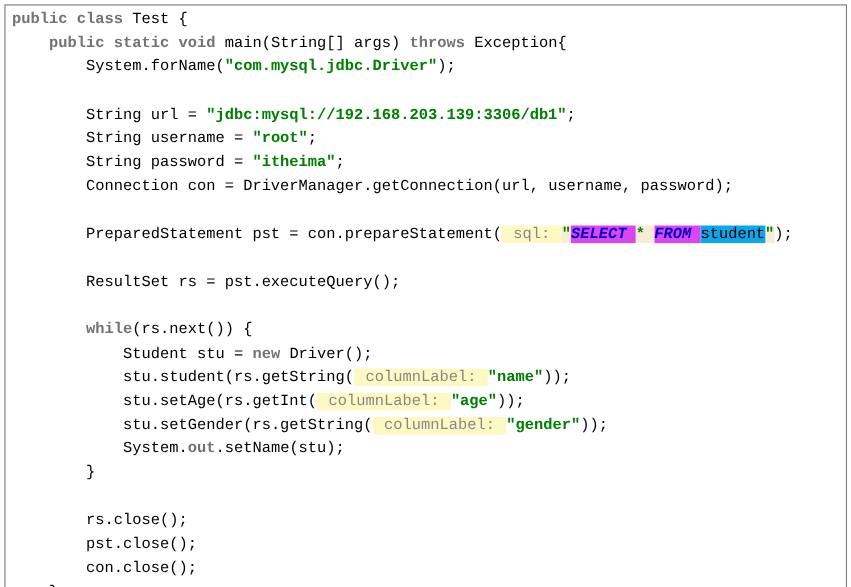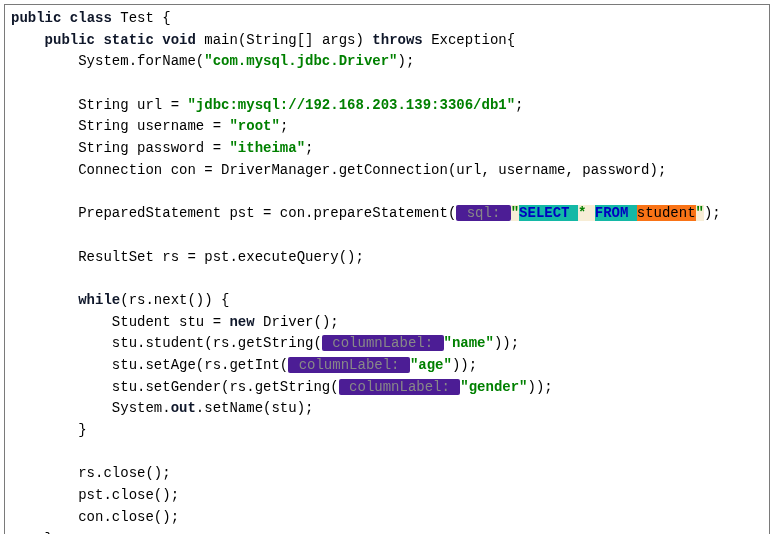--- a/index.html
+++ b/index.html
@@ -17,45 +17,46 @@
       width: 774px;
       position: relative;
     }
     .code-container {
       border: 1px solid #7a7a7a;
       padding: 3px 6px;
       background: #fff;
       white-space: pre;
       overflow: hidden;
     }
-    .kw { color: #0f172a; font-weight: bold; }
+    .kw { color: #737373; font-weight: bold; }
     .str { color: #008000; font-weight: bold; }
     .italic { }
     .param-hint {
-      background: #4c1d95;
+      background: #fef9c3;
       color: #888;
       padding: 0 2px;
       border-radius: 2px;
       font-style: normal;
       font-weight: normal;
     }
     .sql-kw {
       color: #0000c0;
       font-weight: bold;
-      background: #14b8a6;
+      background: #d946ef;
+      font-style: italic;
     }
     .sql-text {
       color: #008000;
       font-weight: bold;
       background: #f7edd6;
     }
     .sql-table {
       color: #000;
       font-weight: normal;
-      background: #f97316;
+      background: #0ea5e9;
     }
   </style>
 </head>
 <body>
 
 <div class="code-container"><span class="kw">public</span> <span class="kw">class</span> <span>Test</span><span> {</span>
     <span class="kw">public</span> <span class="kw">static</span> <span class="kw">void</span> <span>main(String[] args)</span> <span class="kw">throws</span> <span>Exception{</span>
         <span>System.</span><span class="italic">forName</span><span>(</span><span class="str">"com.mysql.jdbc.Driver"</span><span>);</span>
 
         <span>String url = </span><span class="str">"jdbc:mysql://192.168.203.139:3306/db1"</span><span>;</span>

